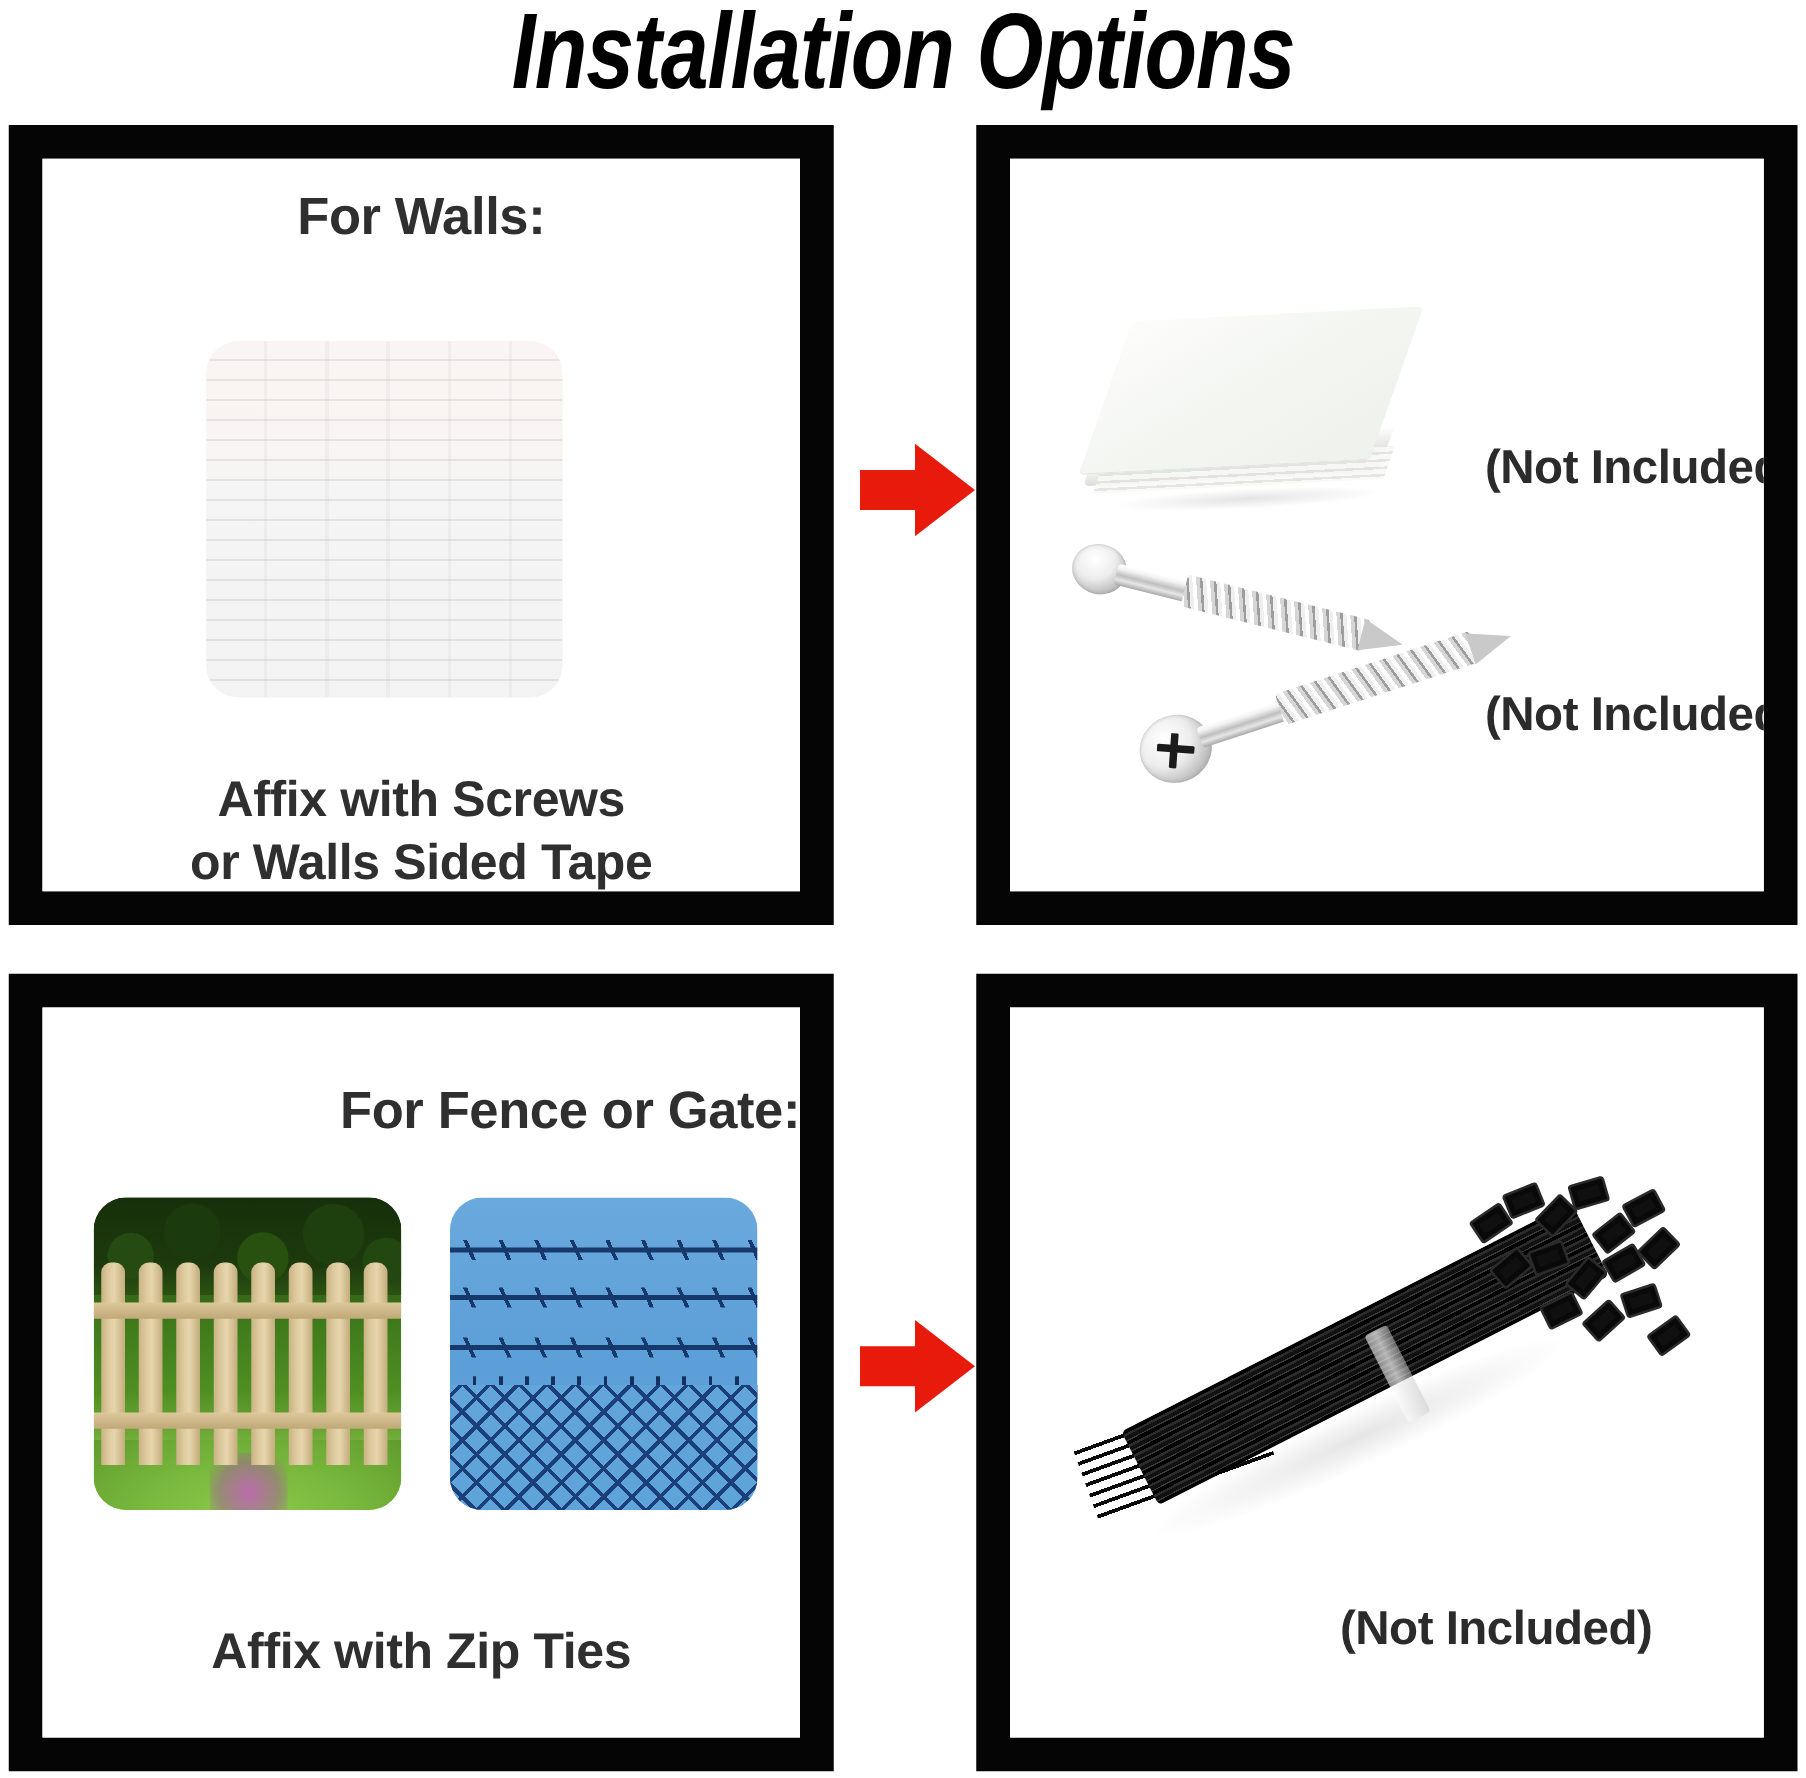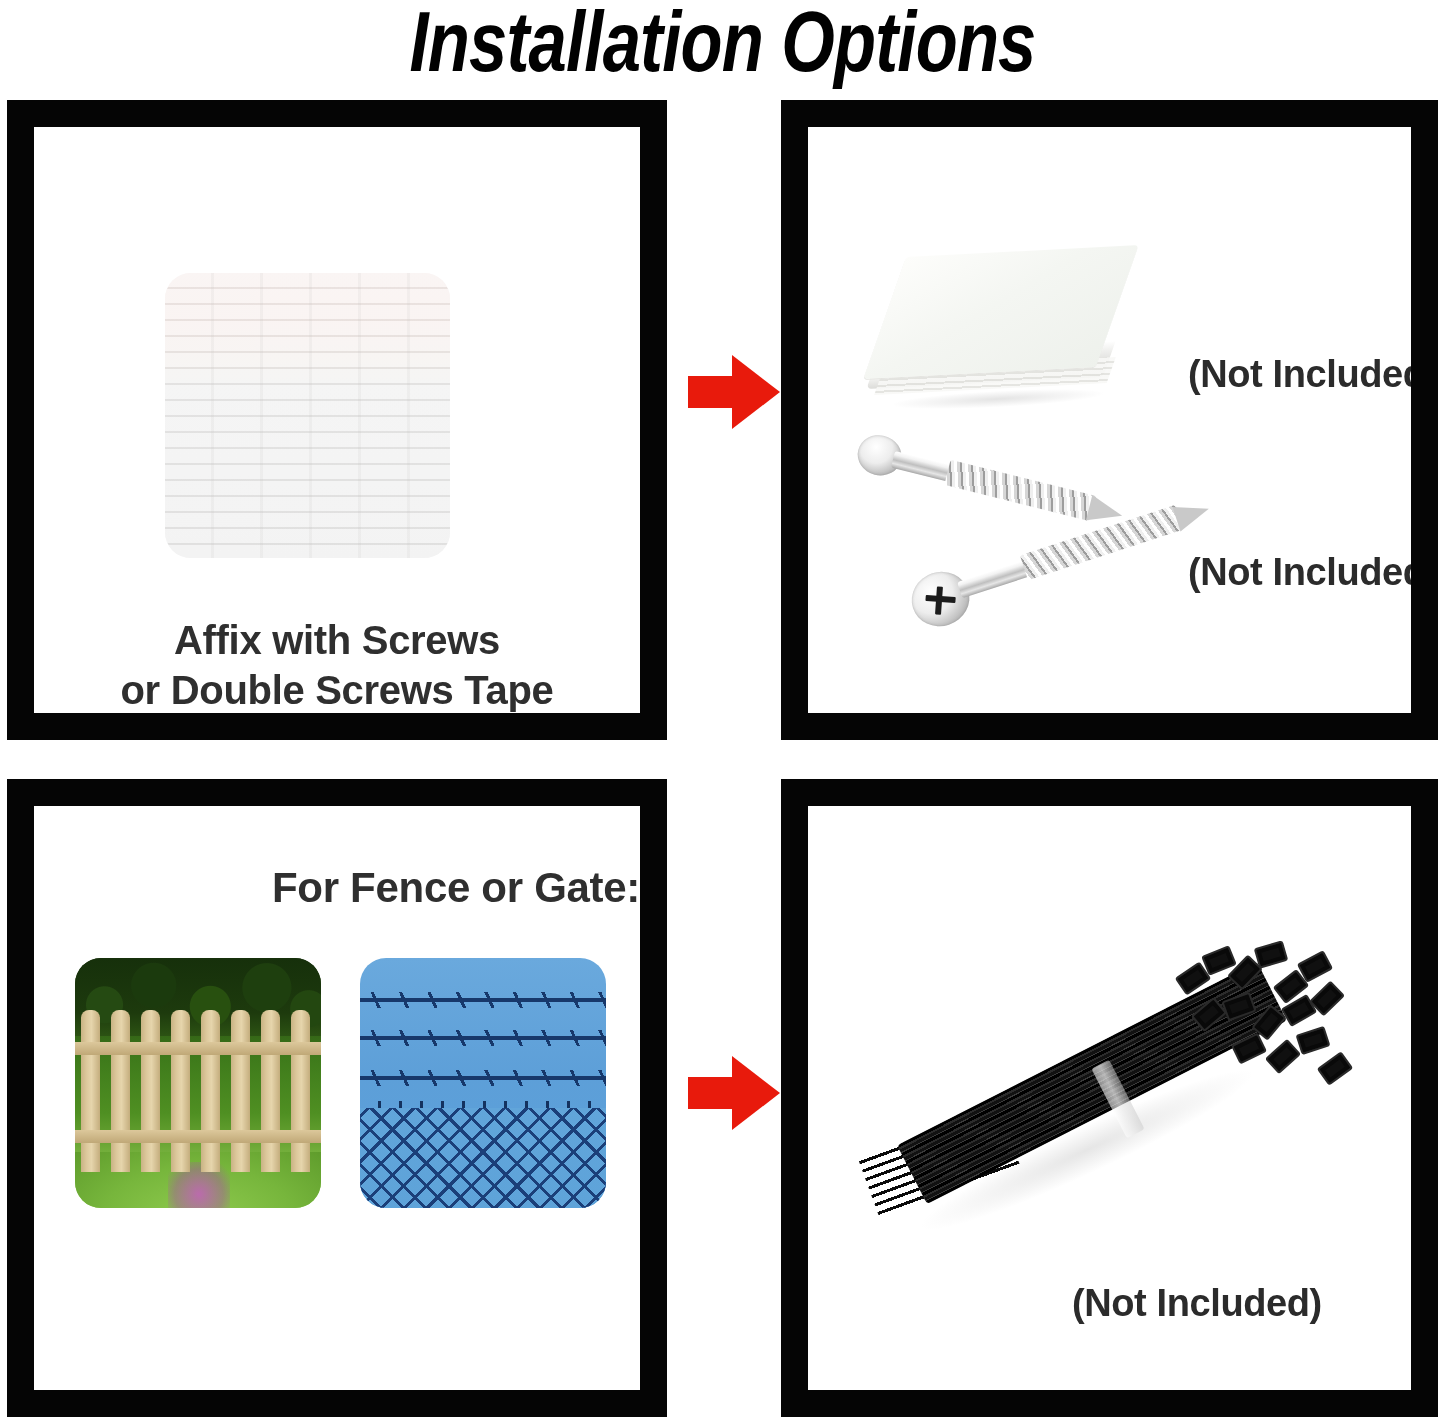--- a/index.html
+++ b/index.html
@@ -426,25 +426,26 @@
   }
 </style>
 </head>
 <body>
 
 <div class="title">Installation Options</div>
 
 <div class="panel panel-tl">
   <div class="panel-inner">
 
+    <div class="heading" style="top:22px;">For Walls:</div>
 
     <div class="wall-img" style="left:131px; top:146px;"></div>
 
     <div class="caption" style="top:488px;">Affix with Screws</div>
-    <div class="caption" style="top:538px;">or Double Screws Tape</div>
+    <div class="caption" style="top:538px;">or Walls Sided Tape</div>
   </div>
 </div>
 
 <div class="arrow" style="left:688px; top:355px;">
   <div class="shaft"></div>
   <div class="head"></div>
 </div>
 
 <div class="panel panel-tr">
   <div class="panel-inner">
@@ -505,20 +506,21 @@
 
     <div class="photo" style="left:326px; top:152px;">
       <div class="chain-bg"></div>
       <div class="barb" style="top:40px;"></div>
       <div class="barb" style="top:78px;"></div>
       <div class="barb" style="top:118px;"></div>
       <div class="chain-rail" style="top:150px;"></div>
       <div class="mesh"></div>
     </div>
 
+    <div class="caption" style="top:490px;">Affix with Zip Ties</div>
   </div>
 </div>
 
 <div class="arrow" style="left:688px; top:1056px;">
   <div class="shaft"></div>
   <div class="head"></div>
 </div>
 
 <div class="panel panel-br">
   <div class="panel-inner">

